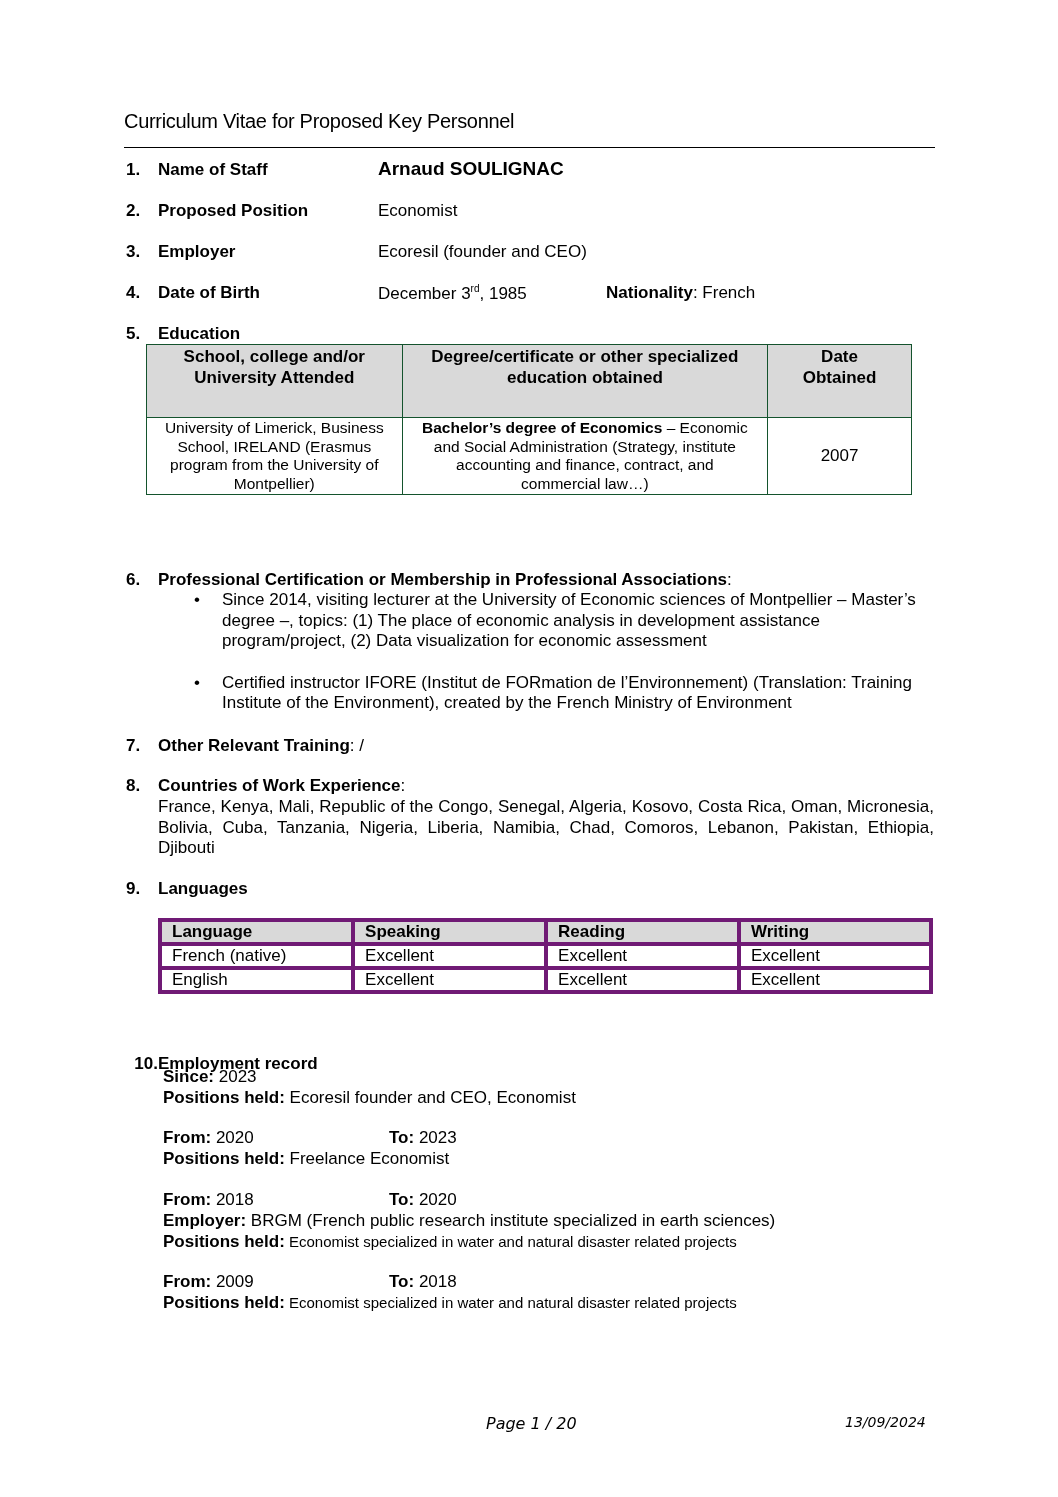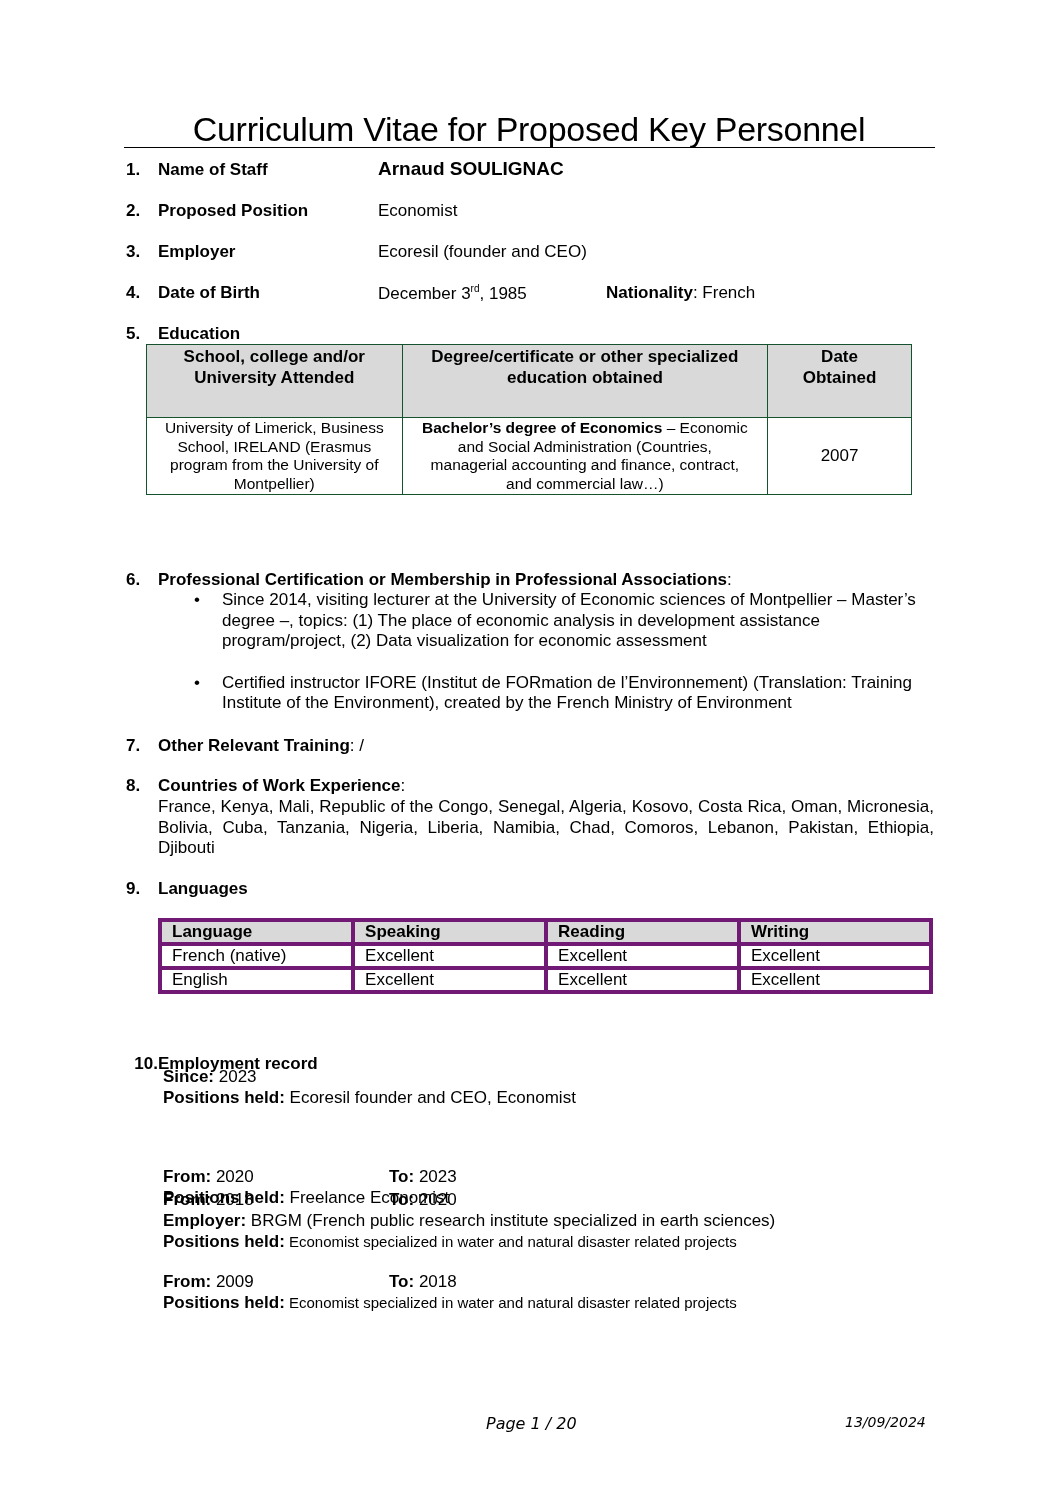--- a/index.html
+++ b/index.html
@@ -2,21 +2,21 @@
 <html><head>
 <meta charset="utf-8">
 <style>
   html, body { margin: 0; padding: 0; background: #ffffff; }
   body {
     width: 1058px; height: 1497px; position: relative; overflow: hidden;
     font-family: "Liberation Sans", sans-serif; color: #000;
   }
   .page-title {
     position: absolute; left: 124px; top: 110px; width: 810px;
-    text-align: center; font-size: 34px; font-weight: normal; letter-spacing: -0.3px;
+    text-align: left; font-size: 20px; font-weight: normal; letter-spacing: -0.3px;
   }
   .title-rule {
     position: absolute; left: 124px; top: 147px; width: 811px; height: 0;
     border-top: 1.5px solid #000;
   }
   .field-row { position: absolute; left: 126px; font-size: 17px; height: 22px; }
   .num { position: absolute; left: 0; font-weight: bold; }
   .lbl { position: absolute; left: 32px; font-weight: bold; white-space: nowrap; }
   .val { position: absolute; left: 252px; white-space: nowrap; }
   .val.name { font-weight: bold; font-size: 19px; top: -2px; }
@@ -91,21 +91,21 @@
       <col style="width:144px">
     </colgroup>
   <tbody>
       <tr>
     <th>School, college and/or University Attended</th>
     <th>Degree/certificate or other specialized education obtained</th>
     <th>Date Obtained</th>
   </tr>
   <tr>
     <td>University of Limerick, Business School, IRELAND (Erasmus program from the University of Montpellier)</td>
-    <td><b>Bachelor’s degree of Economics</b><span> – Economic and Social Administration (Countries, managerial accounting and finance, contract, and commercial law…)</span></td>
+    <td><b>Bachelor’s degree of Economics</b><span> – Economic and Social Administration (Strategy, institute accounting and finance, contract, and commercial law…)</span></td>
     <td class="date">2007</td>
   </tr>
 </tbody>
   </table>
 
 <div class="section-head" style="top:570px;">
   <span class="n">6.</span><b>Professional Certification or Membership in Professional Associations</b><span>:</span>
 </div>
 <div class="bullets" style="top:590px;">
   <div class="bullet">
@@ -161,21 +161,21 @@
 
 <div class="section-head" style="top:1054px;text-align:right;">
   <span class="n">10.</span><b>Employment record</b>
 </div>
 
 <div class="emp" style="top:1066px;">
   <div><b>Since:</b><span> 2023</span></div>
   <div><b>Positions held:</b><span> Ecoresil founder and CEO, Economist</span></div>
 </div>
 
-<div class="emp" style="top:1166px;">
+<div class="emp" style="top:1127px;">
   <div style="position:relative;"><b>From:</b><span> 2020</span><span class="to"><b>To:</b><span> 2023</span></span></div>
   <div><b>Positions held:</b><span> Freelance Economist</span></div>
 </div>
 
 <div class="emp" style="top:1189px;">
   <div style="position:relative;"><b>From:</b><span> 2018</span><span class="to"><b>To:</b><span> 2020</span></span></div>
   <div><b>Employer:</b><span> BRGM (French public research institute specialized in earth sciences)</span></div>
   <div><b>Positions held:</b><span class="small"> Economist specialized in water and natural disaster related projects</span></div>
 </div>
 

